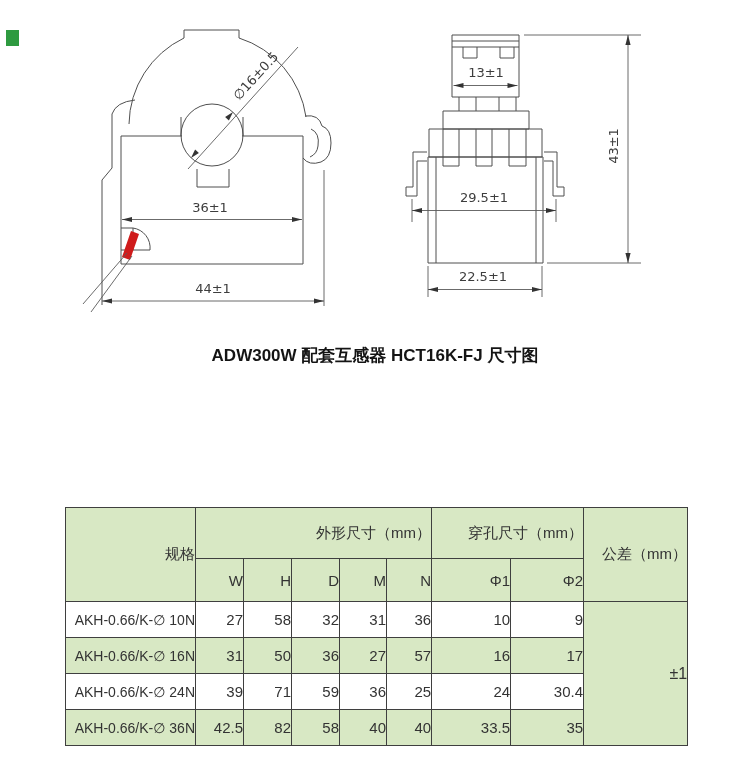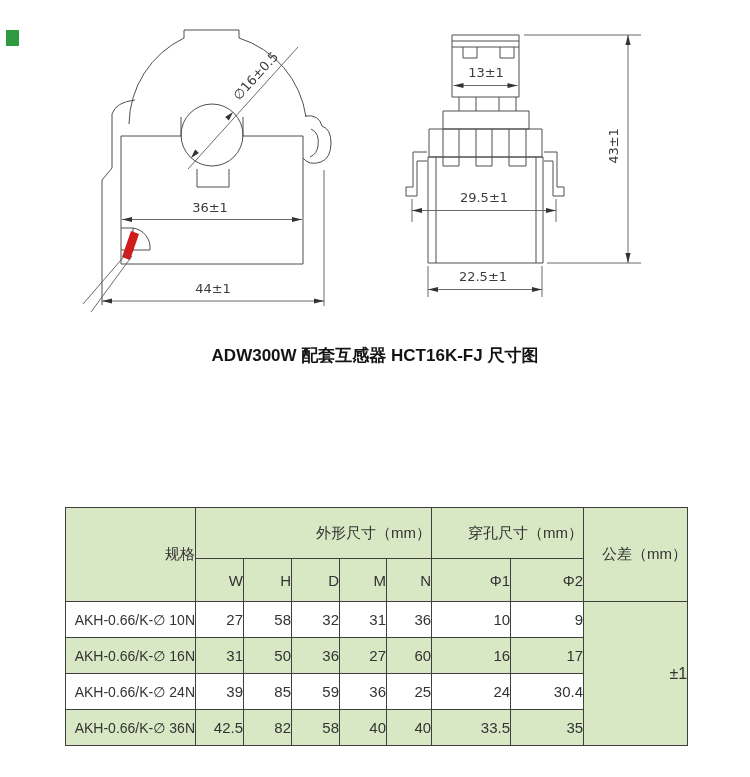--- a/index.html
+++ b/index.html
@@ -153,28 +153,28 @@
       <td class="white">10</td>
       <td class="white">9</td>
       <td class="green tol" rowspan="4">±1</td>
     </tr>
     <tr class="drow">
       <td class="green speccell">AKH-0.66/K-∅ 16N</td>
       <td class="green">31</td>
       <td class="green">50</td>
       <td class="green">36</td>
       <td class="green">27</td>
-      <td class="green">60</td>
+      <td class="green">57</td>
       <td class="green">16</td>
       <td class="green">17</td>
     </tr>
     <tr class="drow">
       <td class="white speccell">AKH-0.66/K-∅ 24N</td>
       <td class="white">39</td>
-      <td class="white">85</td>
+      <td class="white">71</td>
       <td class="white">59</td>
       <td class="white">36</td>
       <td class="white">25</td>
       <td class="white">24</td>
       <td class="white">30.4</td>
     </tr>
     <tr class="drow">
       <td class="green speccell">AKH-0.66/K-∅ 36N</td>
       <td class="green">42.5</td>
       <td class="green">82</td>

